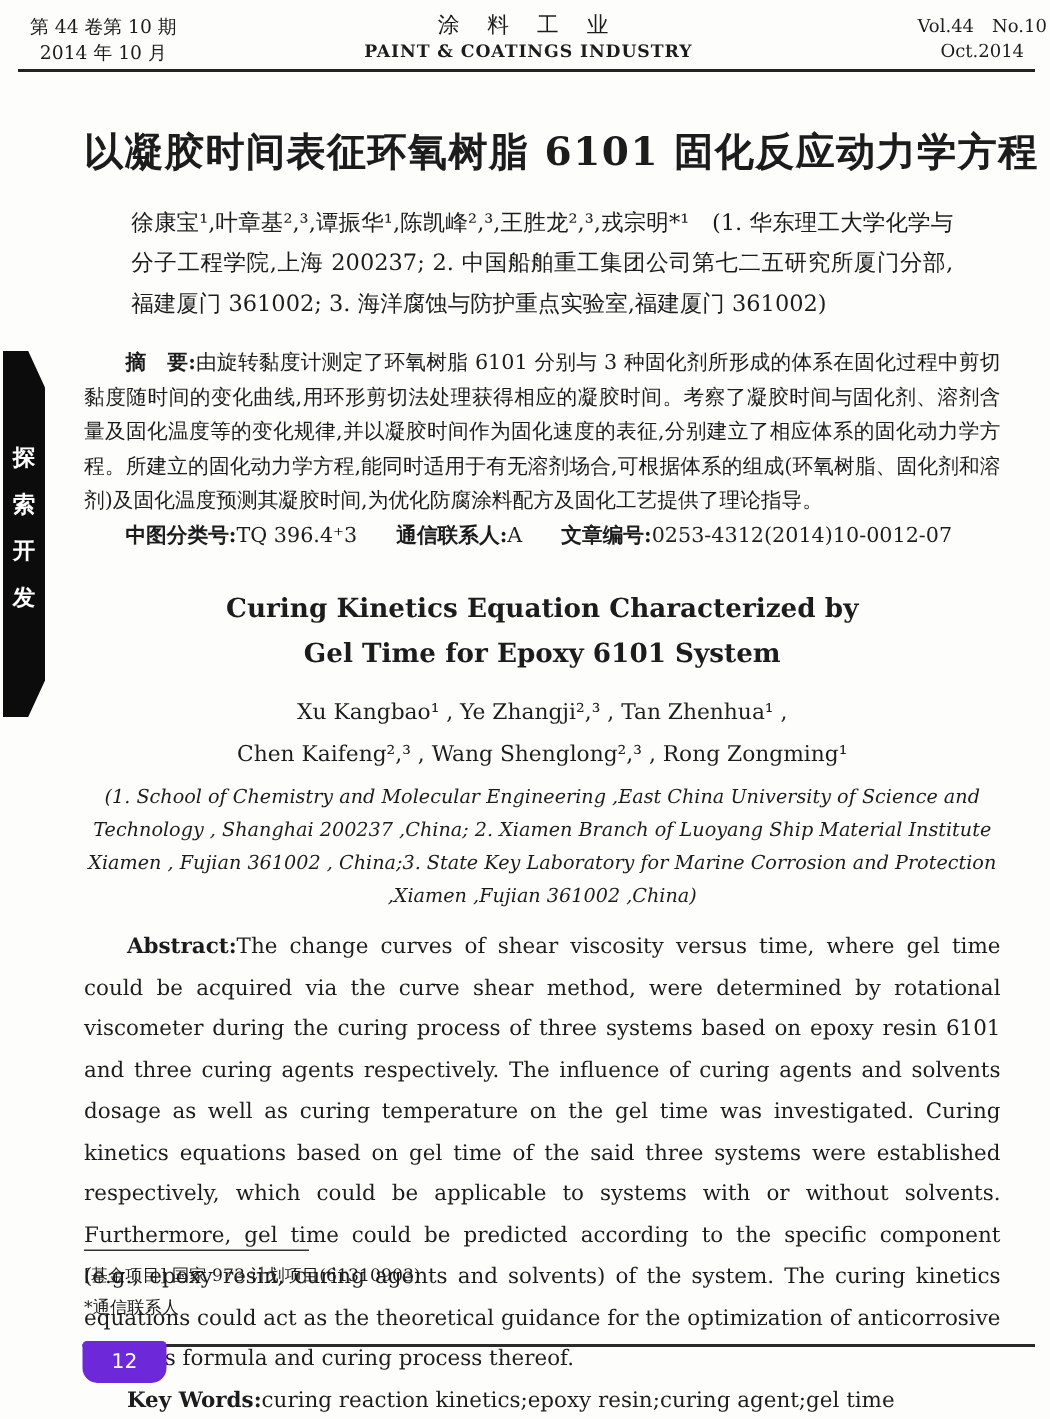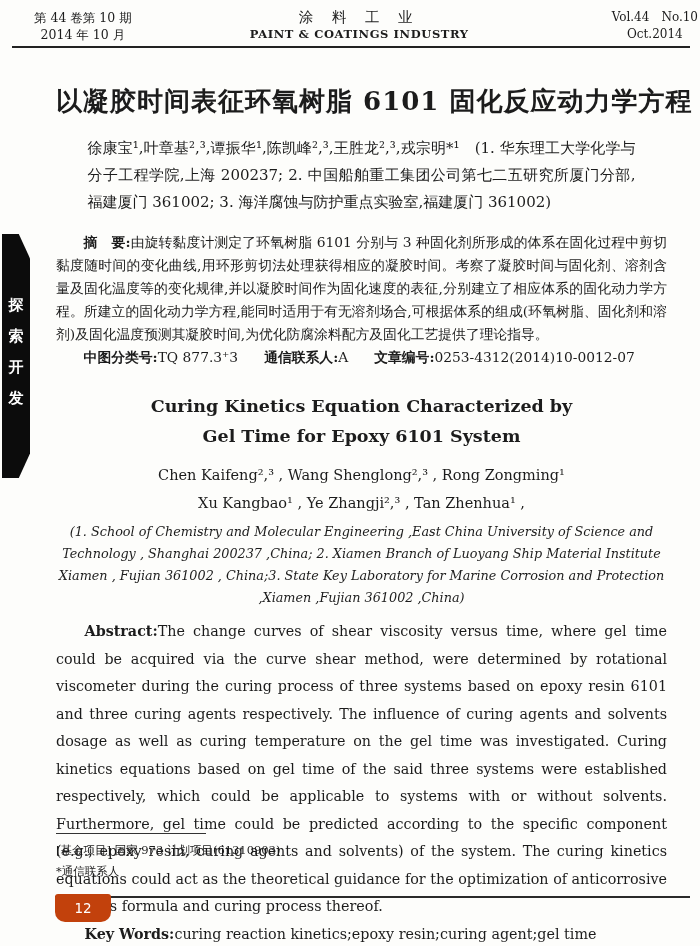--- a/index.html
+++ b/index.html
@@ -14,21 +14,21 @@
     font-family: "DejaVu Serif", "Liberation Serif", serif;
     overflow: hidden;
   }
   .content { padding: 0 33px 0 56px; }
 
   
   .journal-header {
     display: flex;
     justify-content: space-between;
     align-items: flex-start;
-    padding: 9px 2px 0 34px;
+    padding: 9px 2px 0 20px;
     font-size: 12.5px;
     line-height: 17px;
   }
   .h-left { text-align: center; }
   .h-center { text-align: center; }
   .h-center .zh-name { font-size: 14.5px; letter-spacing: 7px; }
   .h-center .en-name { font-weight: bold; font-size: 11.5px; letter-spacing: 0.6px; }
   .h-right { text-align: center; font-size: 12px; margin-left: 25px; }
   .header-rule {
     height: 2px; background: #222;
@@ -117,21 +117,21 @@
     position: absolute;
     left: 55px; right: 10px;
     top: 896px;
     height: 1.5px;
     background: #2a2a2a;
   }
   .page-tab {
     position: absolute;
     left: 55px; top: 894px;
     width: 56px; height: 28px;
-    background: #c2410c;
+    background: #6d28d9;
     border-radius: 3px 3px 10px 10px;
     color: #fff;
     font-size: 13.5px;
     font-family: "DejaVu Sans", "Liberation Sans", sans-serif;
     display: flex; align-items: center; justify-content: center;
   }
 
   
   .side-banner {
     position: absolute;
@@ -181,31 +181,31 @@
   <div class="header-rule"></div>
 
   <div class="content">
 
     <h1 class="title-zh">以凝胶时间表征环氧树脂 6101 固化反应动力学方程</h1>
 
     <div class="authors-zh">徐康宝¹,叶章基²,³,谭振华¹,陈凯峰²,³,王胜龙²,³,戎宗明*¹　(1. 华东理工大学化学与分子工程学院,上海 200237; 2. 中国船舶重工集团公司第七二五研究所厦门分部,福建厦门 361002; 3. 海洋腐蚀与防护重点实验室,福建厦门 361002)</div>
 
     <div class="abstract-zh">
       <p><span class="label-bold">摘　要:</span><span>由旋转黏度计测定了环氧树脂 6101 分别与 3 种固化剂所形成的体系在固化过程中剪切黏度随时间的变化曲线,用环形剪切法处理获得相应的凝胶时间。考察了凝胶时间与固化剂、溶剂含量及固化温度等的变化规律,并以凝胶时间作为固化速度的表征,分别建立了相应体系的固化动力学方程。所建立的固化动力学方程,能同时适用于有无溶剂场合,可根据体系的组成(环氧树脂、固化剂和溶剂)及固化温度预测其凝胶时间,为优化防腐涂料配方及固化工艺提供了理论指导。</span></p>
-      <p class="clc-line"><span class="pair"><span class="label-bold">中图分类号:</span><span>TQ 877.3⁺3</span></span><span class="pair"><span class="label-bold">通信联系人:</span><span>A</span></span><span class="pair"><span class="label-bold">文章编号:</span><span>0253-4312(2014)10-0012-07</span></span></p>
+      <p class="clc-line"><span class="pair"><span class="label-bold">中图分类号:</span><span>TQ 396.4⁺3</span></span><span class="pair"><span class="label-bold">通信联系人:</span><span>A</span></span><span class="pair"><span class="label-bold">文章编号:</span><span>0253-4312(2014)10-0012-07</span></span></p>
     </div>
 
     <h2 class="title-en">
       <div>Curing Kinetics Equation Characterized by</div>
       <div>Gel Time for Epoxy 6101 System</div>
     </h2>
 
     <div class="authors-en">
+      <div>Xu Kangbao¹ , Ye Zhangji²,³ , Tan Zhenhua¹ ,</div>
       <div>Chen Kaifeng²,³ , Wang Shenglong²,³ , Rong Zongming¹</div>
-      <div>Xu Kangbao¹ , Ye Zhangji²,³ , Tan Zhenhua¹ ,</div>
     </div>
 
     <div class="affiliation-en">(1. School of Chemistry and Molecular Engineering ,East China University of Science and Technology , Shanghai 200237 ,China; 2. Xiamen Branch of Luoyang Ship Material Institute Xiamen , Fujian 361002 , China;3. State Key Laboratory for Marine Corrosion and Protection ,Xiamen ,Fujian 361002 ,China)</div>
 
     <div class="abstract-en">
       <p class="abs"><span class="label-bold">Abstract:</span><span>The change curves of shear viscosity versus time, where gel time could be acquired via the curve shear method, were determined by rotational viscometer during the curing process of three systems based on epoxy resin 6101 and three curing agents respectively. The influence of curing agents and solvents dosage as well as curing temperature on the gel time was investigated. Curing kinetics equations based on gel time of the said three systems were established respectively, which could be applicable to systems with or without solvents. Furthermore, gel time could be predicted according to the specific component (e.g., epoxy resin, curing agents and solvents) of the system. The curing kinetics equations could act as the theoretical guidance for the optimization of anticorrosive coatings formula and curing process thereof.</span></p>
       <p class="kw"><span class="label-bold">Key Words:</span><span>curing reaction kinetics;epoxy resin;curing agent;gel time</span></p>
     </div>
 
   </div>

